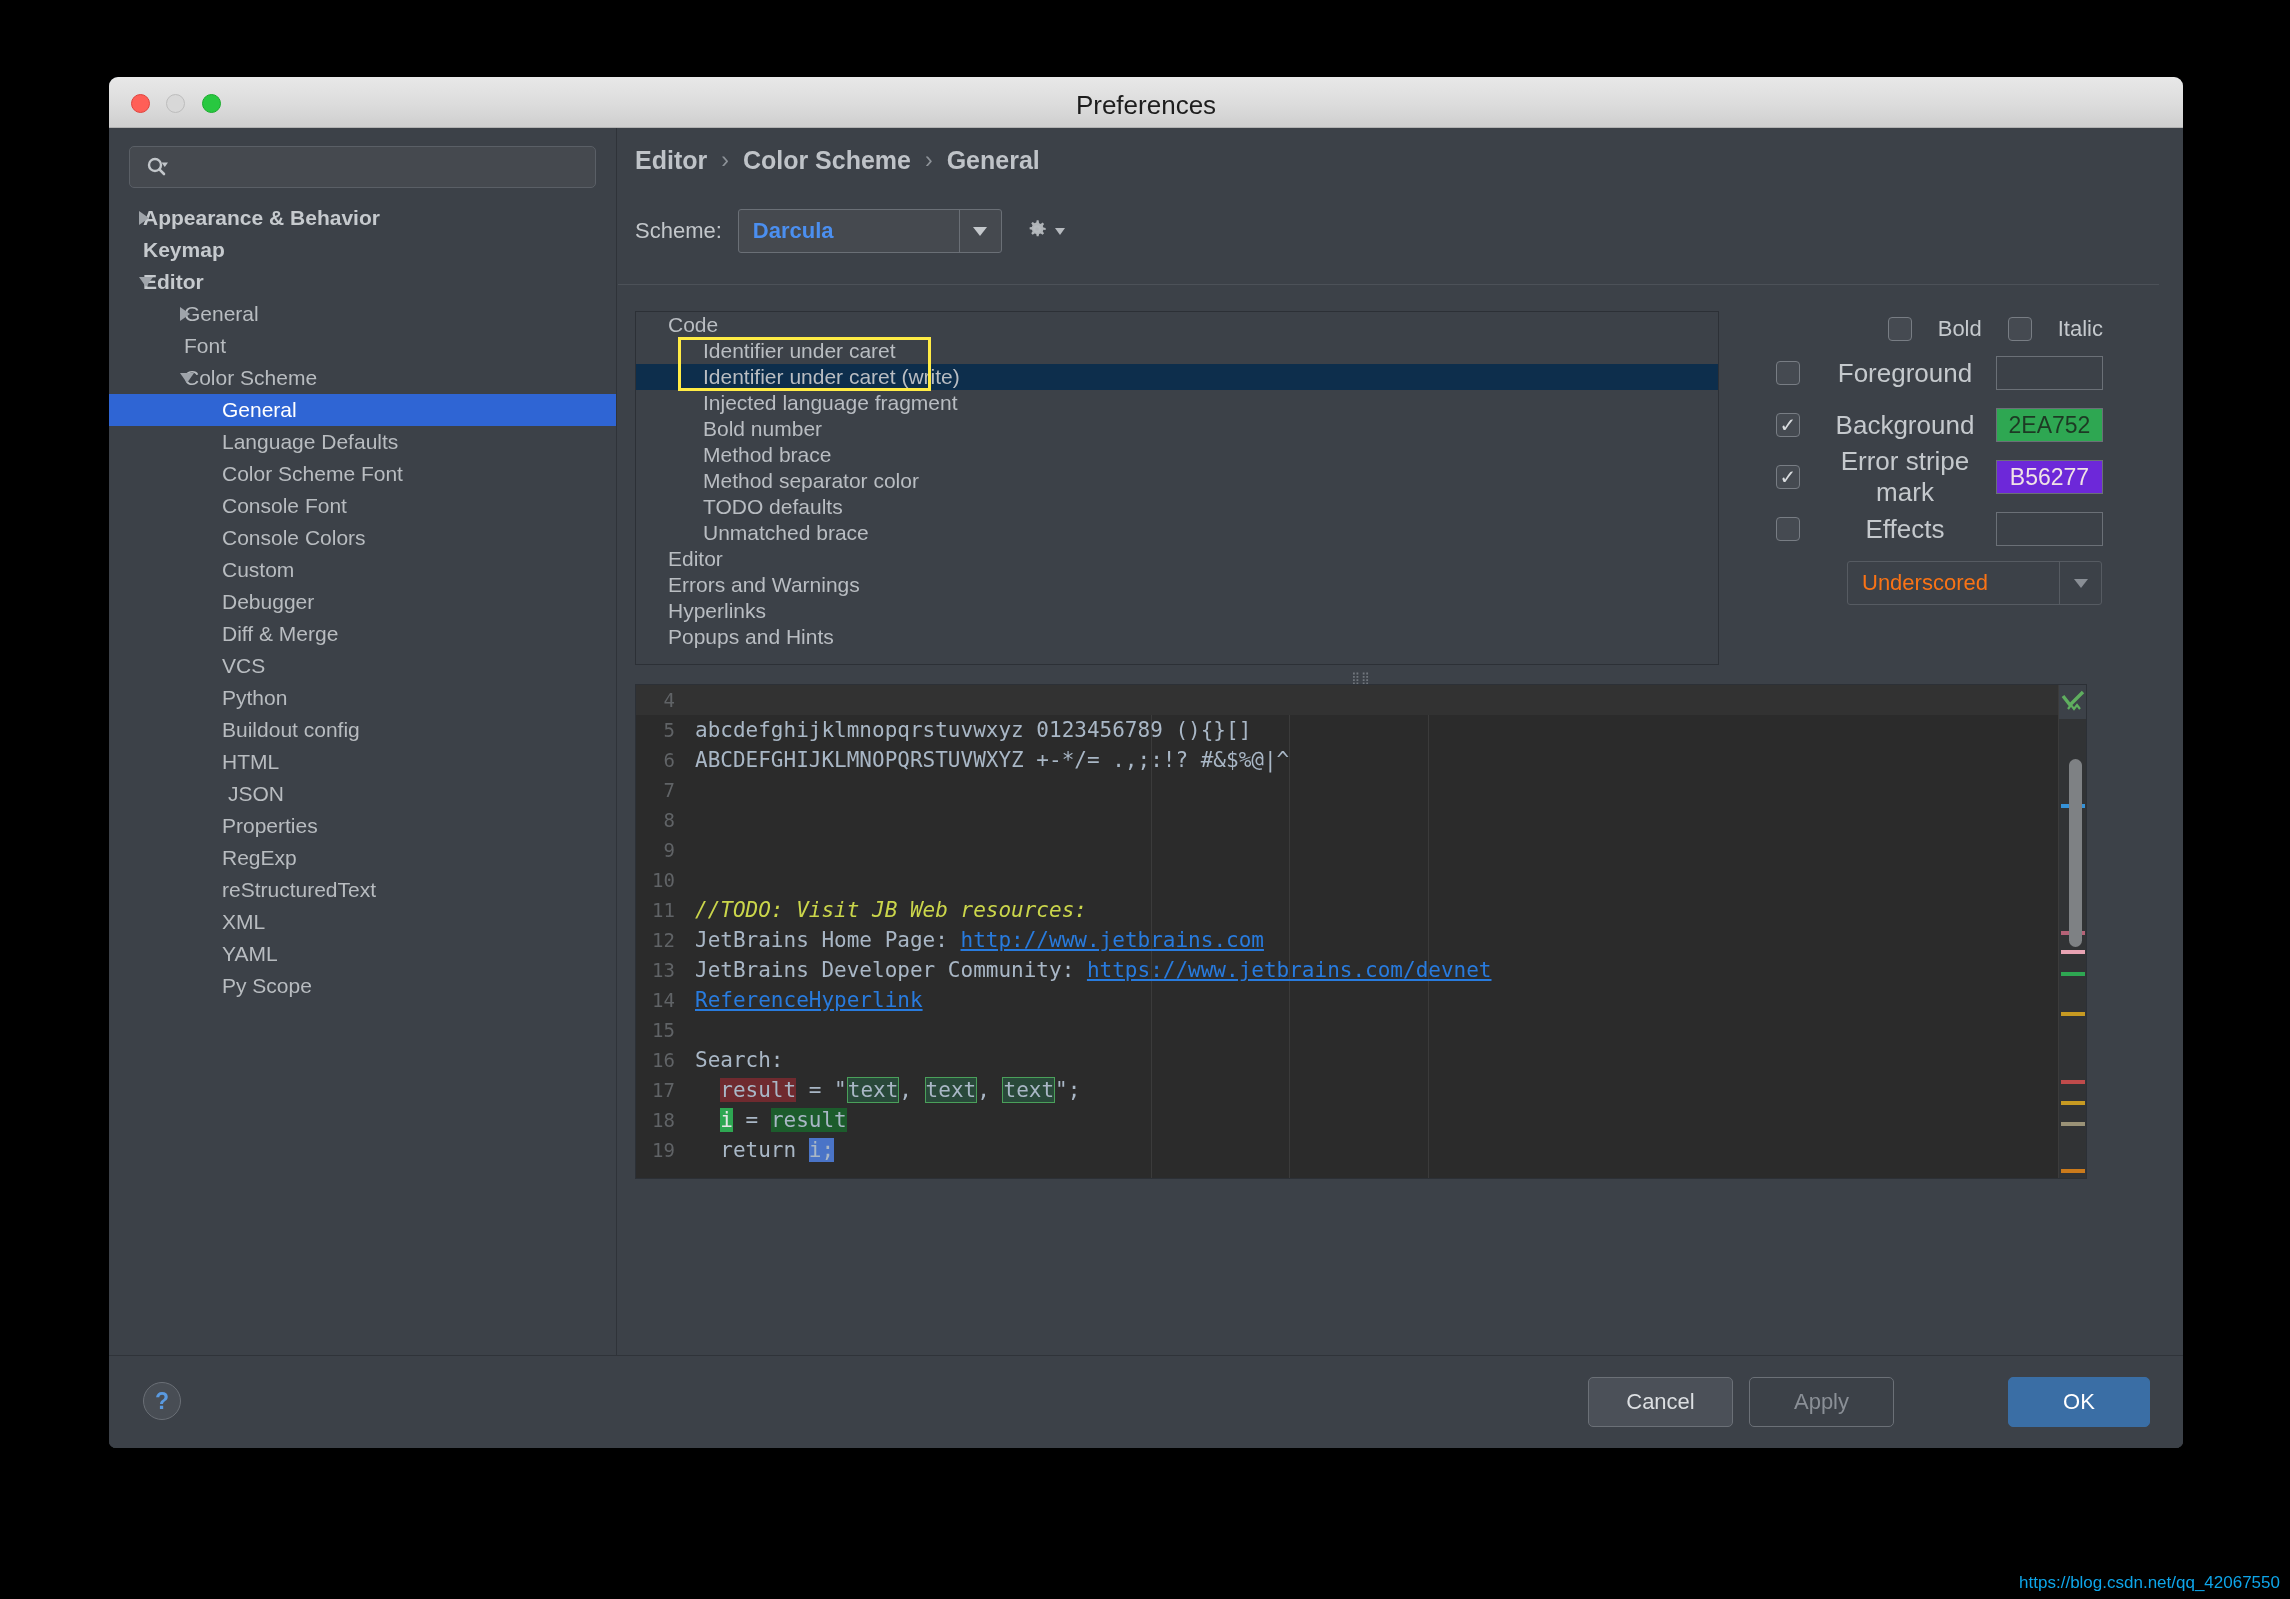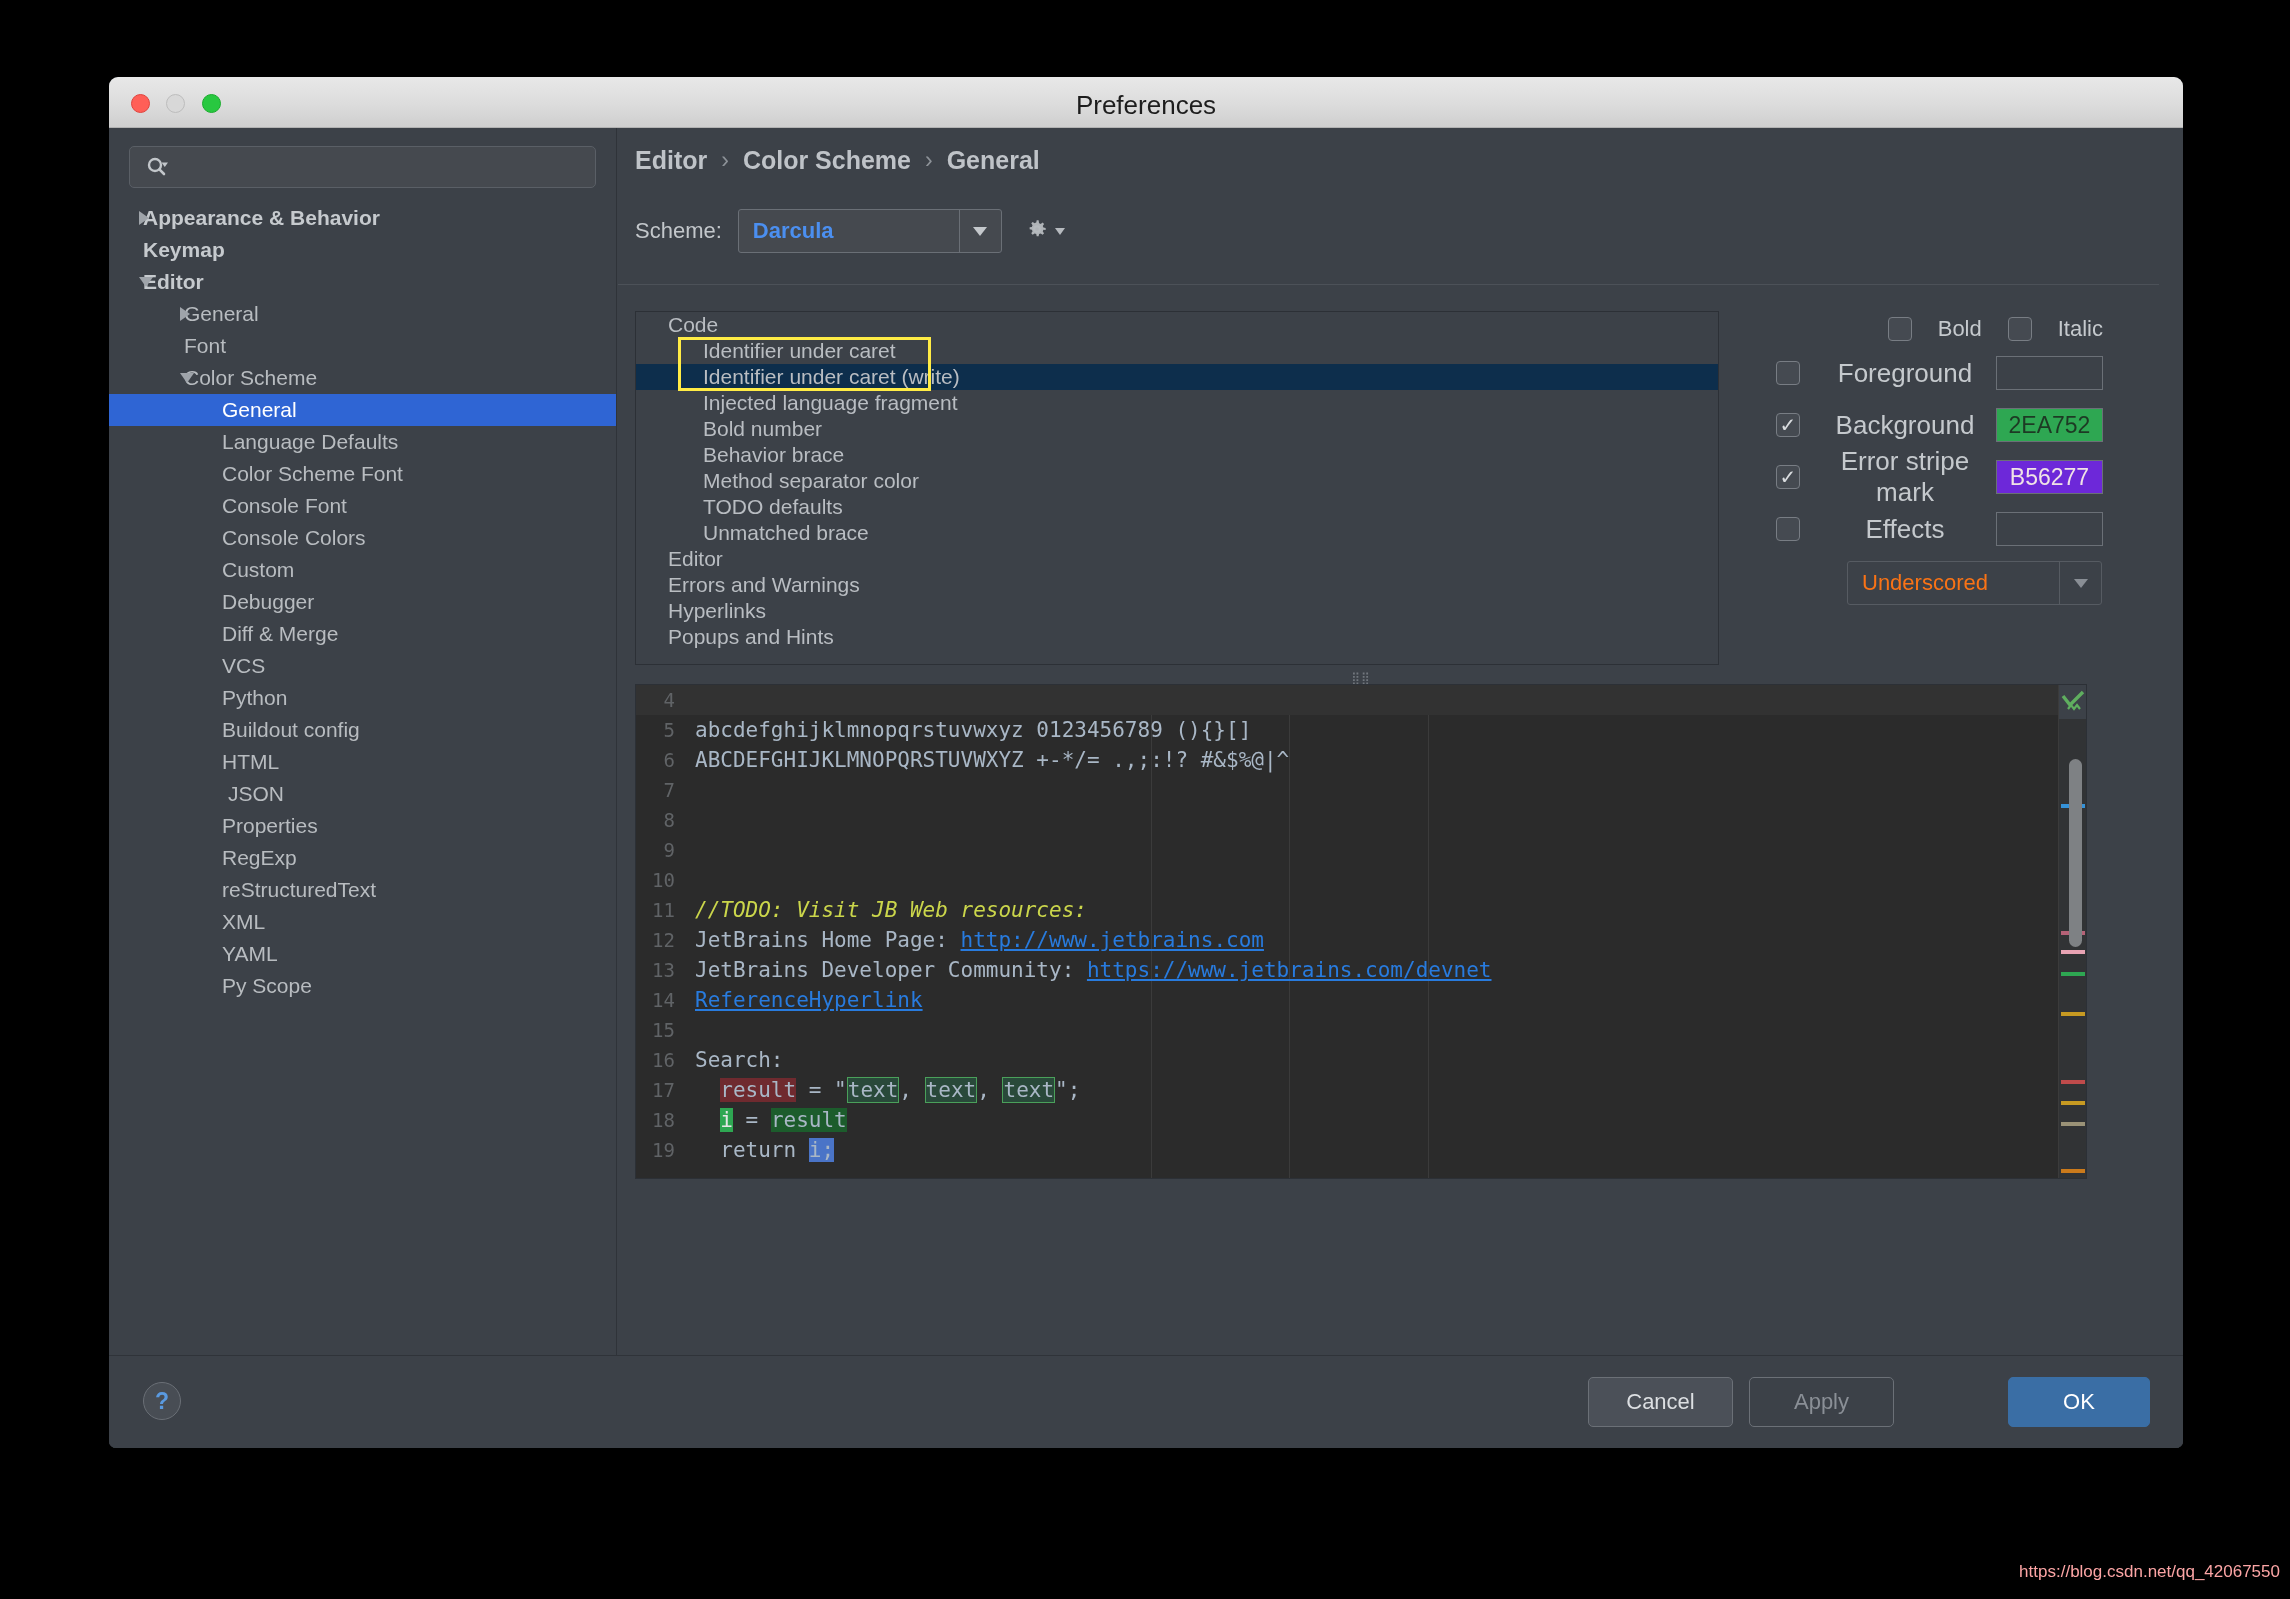--- a/index.html
+++ b/index.html
@@ -247,22 +247,22 @@
     position: absolute; top: 21px;
     height: 50px;
     display: flex; align-items: center; justify-content: center;
     font-size: 22px; border-radius: 5px;
   }
   #btn-cancel { right: 450px; width: 145px; background: #4b5058; border: 1px solid #6b7077; color: #dcdfe2; }
   #btn-apply  { right: 289px; width: 145px; background: #3c4148; border: 1px solid #6b7077; color: #8a8f96; }
   #btn-ok     { right: 33px;  width: 142px; background: #3a6ea5; border: 1px solid #3a6ea5; color: #ffffff; }
 
   #watermark {
-    position: absolute; right: 10px; bottom: 17px;
-    font-size: 17px; color: #fca5a5; margin-top: 28px;
+    position: absolute; right: 10px; bottom: 6px;
+    font-size: 17px; color: #0ea5e9; margin-top: 28px;
   }
 </style>
 </head>
 <body>
 
 <div id="window">
 
   <div id="titlebar">
     <div class="traffic close"></div>
     <div class="traffic min"></div>
@@ -409,21 +409,21 @@
             <div class="srow sel">
               <span class="txt" style="padding-left: 57px;">Identifier under caret (write)</span>
             </div>
             <div class="srow">
               <span class="txt" style="padding-left: 57px;">Injected language fragment</span>
             </div>
             <div class="srow">
               <span class="txt" style="padding-left: 57px;">Bold number</span>
             </div>
             <div class="srow">
-              <span class="txt" style="padding-left: 57px;">Behavior brace</span>
+              <span class="txt" style="padding-left: 57px;">Method brace</span>
             </div>
             <div class="srow">
               <span class="txt" style="padding-left: 57px;">Method separator color</span>
             </div>
             <div class="srow">
               <span class="txt" style="padding-left: 57px;">TODO defaults</span>
             </div>
             <div class="srow">
               <span class="txt" style="padding-left: 57px;">Unmatched brace</span>
             </div>

